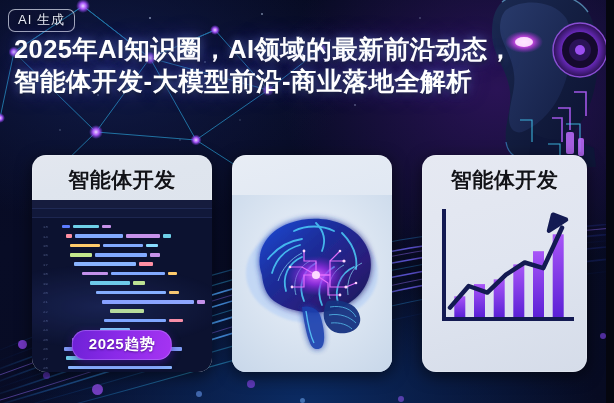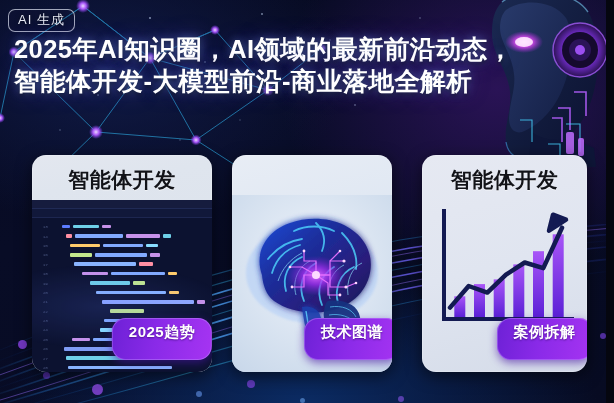--- a/index.html
+++ b/index.html
@@ -54,26 +54,25 @@
     box-shadow:0 4px 16px rgba(0,0,0,.55), 0 0 0 1px rgba(255,255,255,.20) inset;
     overflow:hidden;
   }
   .card-title{
     position:relative;z-index:4;text-align:center;color:#121318;
     font-weight:bold;font-size:21px;padding-top:11px;letter-spacing:.5px;
     text-shadow:0 1px 0 rgba(255,255,255,.55);
   }
   .card-badge{
     position:absolute;z-index:6;left:50%;transform:translateX(-50%);bottom:12px;
-    padding:5px 17px 18px;border-radius:14px;color:#fff;font-weight:bold;font-size:15px;
+    padding:5px 17px 6px;border-radius:14px;color:#fff;font-weight:bold;font-size:15px;
     background:linear-gradient(100deg,#6d21d6 0%,#8a2ae8 45%,#a634f2 100%);
     box-shadow:0 3px 9px rgba(70,20,160,.6),0 0 0 1px rgba(190,140,255,.45) inset;
     white-space:nowrap;letter-spacing:.5px;
     text-shadow:0 1px 2px rgba(40,0,90,.6);
-    margin-left:40px;
   }
 
   
   #card-agent{left:32px;width:180px;}
   .code-wrap{position:absolute;left:0;right:0;top:45px;bottom:0;background:#0c1230;overflow:hidden;}
   .code-topbar{height:8px;background:#161c3e;border-bottom:1px solid #202a55;}
   .code-menubar{height:8px;background:#11183a;border-bottom:1px solid #1d2650;}
   .code-body{position:relative;padding:4px 0 0 0;filter:blur(.35px);}
   .code-line{display:flex;align-items:center;height:9.4px;padding-left:3px;}
   .gutter{width:13px;flex:0 0 13px;text-align:right;padding-right:4px;
@@ -448,21 +447,20 @@
         <path d="M96 106 C112 104 126 110 128 122 C130 132 120 140 106 138
                  C96 136 90 126 92 116 C93 110 94 107 96 106 Z" fill="#16317f" opacity=".95"></path>
         <g fill="none" stroke="#5fd6ff" stroke-width=".9" opacity=".75">
           <path d="M98 112 C110 110 120 114 124 122"></path>
           <path d="M97 120 C108 118 118 122 124 128"></path>
           <path d="M99 128 C108 127 116 130 120 134"></path>
         </g>
       </svg>
     </div>
 
-    <div class="card-badge">技术图谱</div>
   </div>
 
   <div class="card" id="card-biz">
     <div class="card-title">智能体开发</div>
 
     <div class="chart-stage">
       <svg id="chart-svg" width="165" height="175" viewBox="0 0 165 175">
         <defs>
           <linearGradient id="barGrad" x1="0" y1="0" x2="0" y2="1">
             <stop offset="0%" stop-color="#a855f7"></stop>
@@ -482,16 +480,15 @@
             <rect x="111.0" y="54.2" width="11.0" height="65.8" fill="url(#barGrad)"></rect>
             <rect x="130.7" y="37.3" width="11.0" height="82.7" fill="url(#barGrad)"></rect>
           </g>
         <g id="trend" fill="none" stroke="#131a52" stroke-width="4.5" stroke-linejoin="round" stroke-linecap="round">
             <polyline points="28.0,110.6 46.7,89.0 65.3,95.6 84.0,77.7 102.7,65.5 121.3,71.1 140.0,30.7"></polyline>
             <path d="M127 33.7 L144 22.700000000000003 L131 17.700000000000003 Z" fill="#131a52" stroke="#131a52"></path>
           </g>
       </svg>
     </div>
 
-    <div class="card-badge">案例拆解</div>
   </div>
 
 </div>
 
 </body></html>

